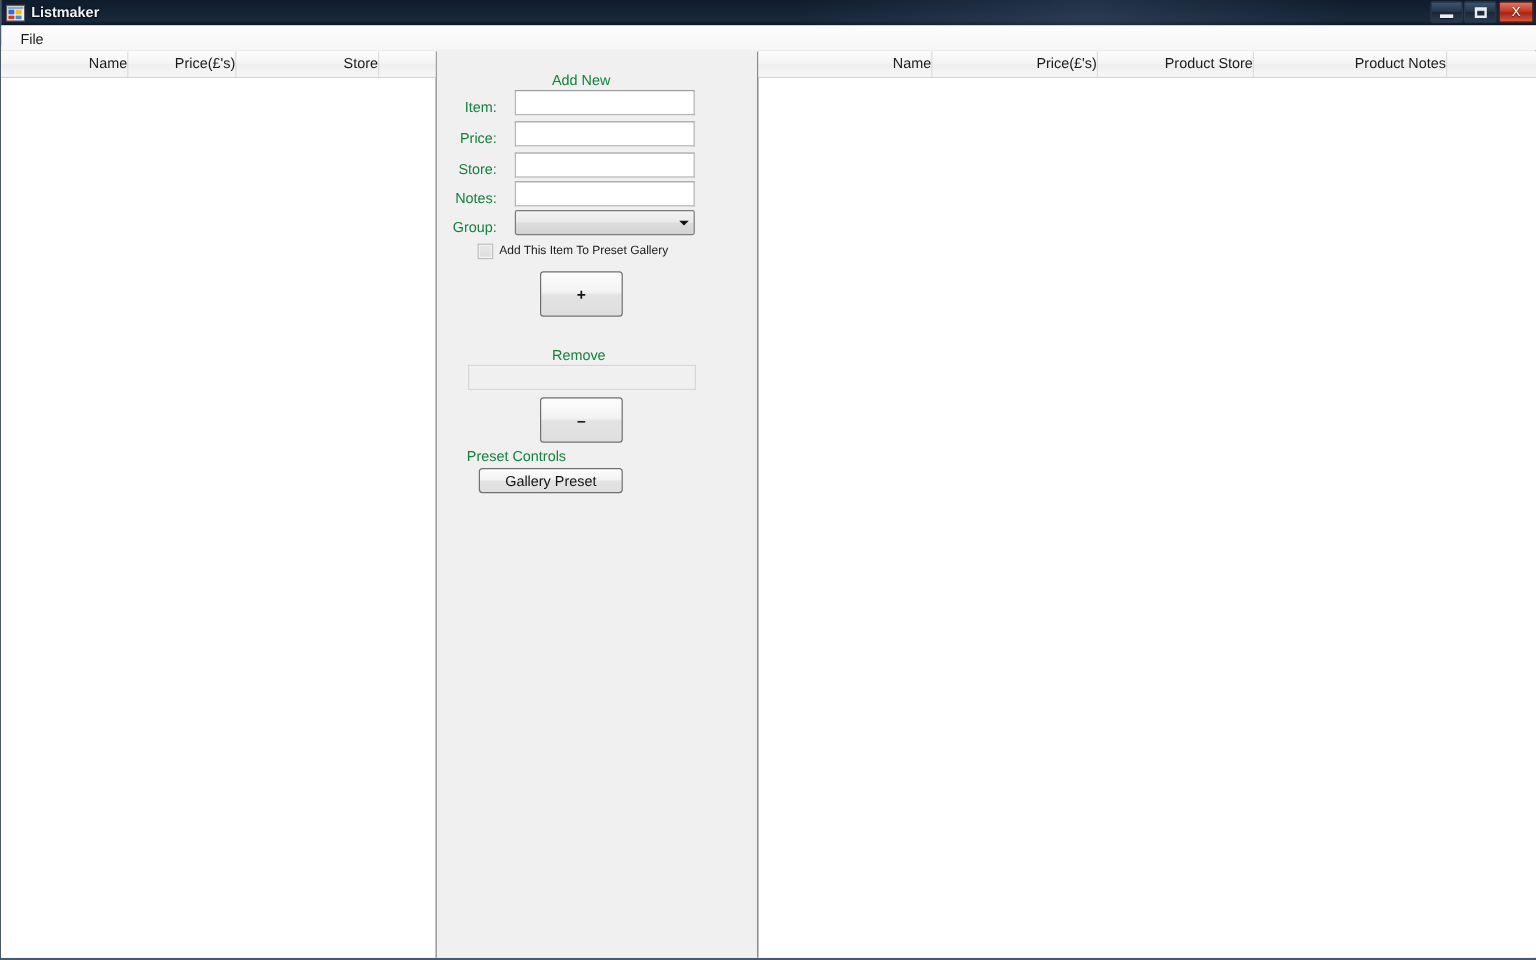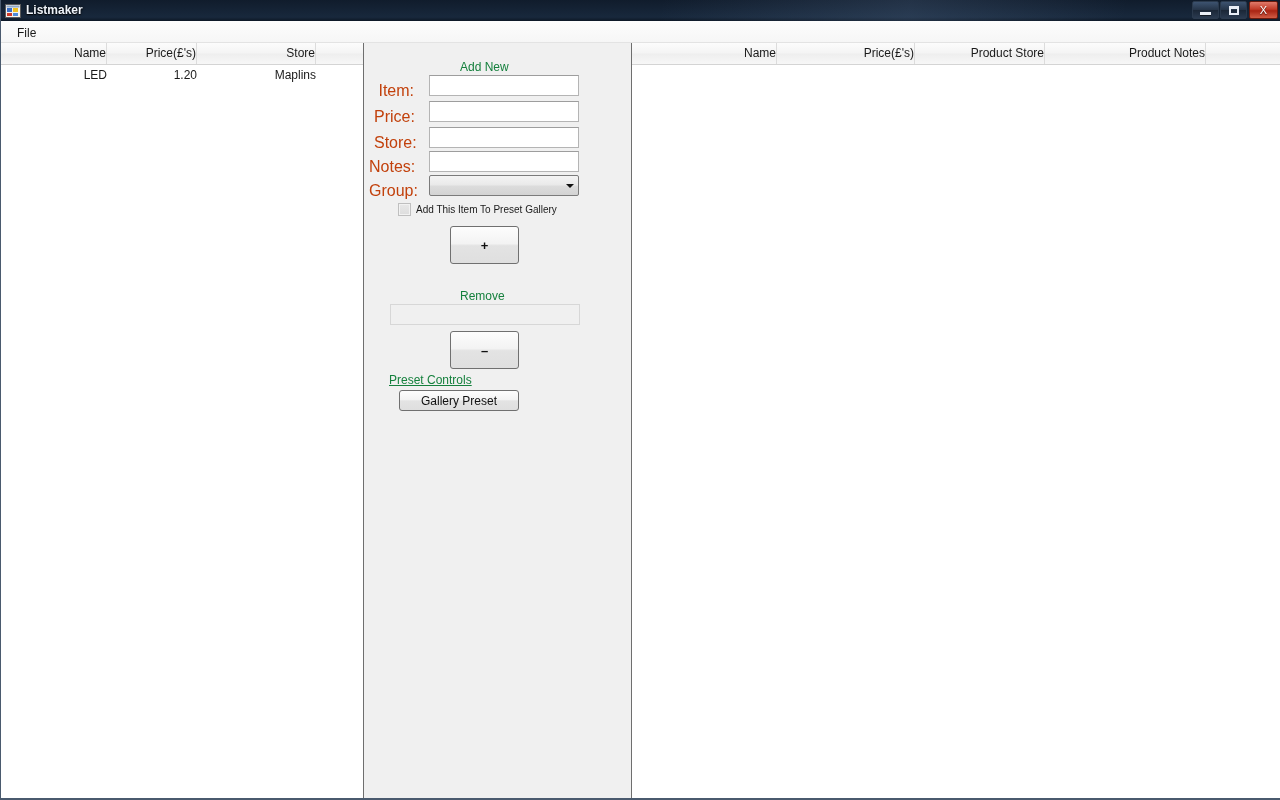--- a/index.html
+++ b/index.html
@@ -137,21 +137,21 @@
     background: #f0f0f0;
   }
 
   .sect-title {
     position: absolute;
     font-size: 12px; color: #15803d;
     white-space: nowrap;
   }
   .field-label {
     position: absolute;
-    font-size: 16px; color: #c2410c;
+    font-size: 12px; color: #15803d;
     text-align: right;
     white-space: nowrap;
   }
   .tbox {
     position: absolute;
     height: 21px;
     background: #ffffff;
     border: 1px solid #b4b4b4;
     border-top-color: #9d9d9d;
     font-size: 12px;
@@ -257,28 +257,20 @@
 
   <div id="client">
 
     <div class="grid" id="grid-left">
       <div class="grid-header">
         <div class="hcell" style="width:106px">Name</div>
         <div class="hcell" style="width:90px">Price(£'s)</div>
         <div class="hcell" style="width:119px">Store</div>
         <div class="hcell last" style="width:47px"></div>
       </div>
-      <div class="grid-body">
-        <div class="grid-row">
-          <div class="cell" style="width:106px">LED</div>
-          <div class="cell" style="width:90px">1.20</div>
-          <div class="cell" style="width:119px">Maplins</div>
-          <div class="cell" style="width:47px"></div>
-        </div>
-      </div>
     </div>
 
     <div id="center-panel">
 
       <div class="sect-title" style="left:96px; top:17px;">Add New</div>
 
       <div class="field-label" style="left:10px; top:39px; width:40px;">Item:</div>
       <input class="tbox" style="left: 65px; top: 32px; width: 150px;" type="text" placeholder="">
 
       <div class="field-label" style="left:10px; top:65px; width:40px;">Price:</div>
@@ -304,21 +296,21 @@
       </div>
 
       <div class="btn plusminus" style="left:86px; top:183px; width:69px; height:38px;">+</div>
 
       <div class="sect-title" style="left:96px; top:246px;">Remove</div>
 
       <input class="tbox disabled" style="left: 26px; top: 261px; width: 190px;" type="text" disabled="" placeholder="">
 
       <div class="btn plusminus" style="left:86px; top:288px; width:69px; height:38px;">–</div>
 
-      <div class="sect-title" style="left:25px; top:330px;text-decoration:underline;">Preset Controls</div>
+      <div class="sect-title" style="left:25px; top:330px;">Preset Controls</div>
 
       <div class="btn" style="left:35px; top:347px; width:120px; height:21px;">Gallery Preset</div>
     </div>
 
     <div class="grid" id="grid-right">
       <div class="grid-header">
         <div class="hcell" style="width:145px">Name</div>
         <div class="hcell" style="width:138px">Price(£'s)</div>
         <div class="hcell" style="width:130px">Product Store</div>
         <div class="hcell" style="width:161px">Product Notes</div>

